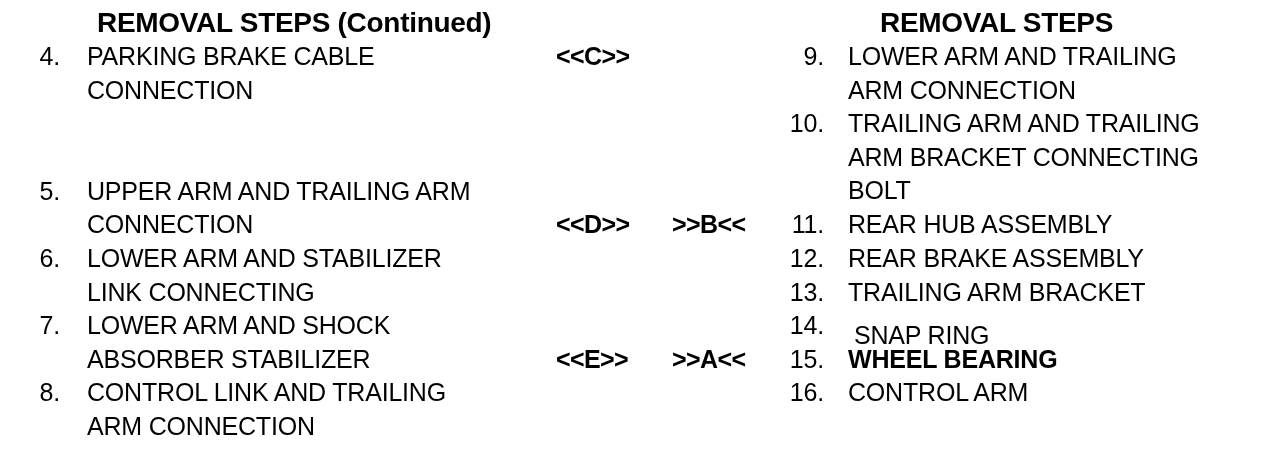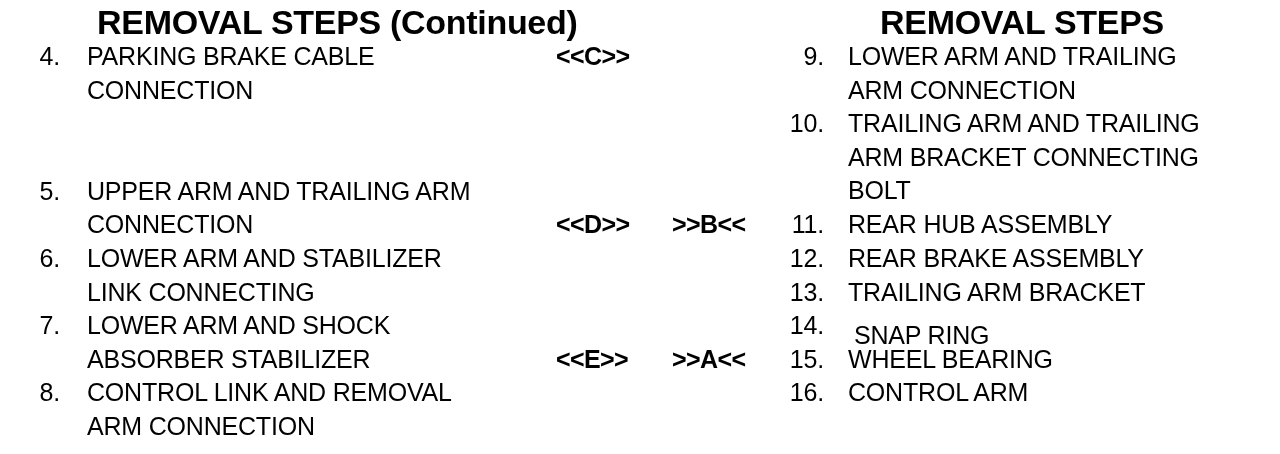--- a/index.html
+++ b/index.html
@@ -23,21 +23,21 @@
   .cell {
     position: absolute;
     font-size: 25px;
     line-height: 25px;
     letter-spacing: -0.2px;
     white-space: nowrap;
     color: #000000;
   }
   .hdr {
     font-weight: bold;
-    font-size: 34px;
+    font-size: 28px;
     letter-spacing: -0.3px;
   }
   .num {
     text-align: right;
     font-weight: normal;
   }
   .txt {
     text-align: left;
     font-weight: normal;
   }
@@ -76,21 +76,21 @@
 
   <div class="cell num col-left-num" style="top:246px;">6.</div>
   <div class="cell txt col-left-txt" style="top:246px;">LOWER ARM AND STABILIZER</div>
   <div class="cell txt col-left-txt" style="top:280px;">LINK CONNECTING</div>
 
   <div class="cell num col-left-num" style="top:313px;">7.</div>
   <div class="cell txt col-left-txt" style="top:313px;">LOWER ARM AND SHOCK</div>
   <div class="cell txt col-left-txt" style="top:347px;">ABSORBER STABILIZER</div>
 
   <div class="cell num col-left-num" style="top:380px;">8.</div>
-  <div class="cell txt col-left-txt" style="top:380px;">CONTROL LINK AND REMOVAL</div>
+  <div class="cell txt col-left-txt" style="top:380px;">CONTROL LINK AND TRAILING</div>
   <div class="cell txt col-left-txt" style="top:414px;">ARM CONNECTION</div>
 
   <div class="cell marker marker-c1" style="top:44px;">&lt;&lt;C&gt;&gt;</div>
   <div class="cell marker marker-c1" style="top:212px;">&lt;&lt;D&gt;&gt;</div>
   <div class="cell marker marker-c1" style="top:347px;">&lt;&lt;E&gt;&gt;</div>
   <div class="cell marker marker-c2" style="top:212px;">&gt;&gt;B&lt;&lt;</div>
   <div class="cell marker marker-c2" style="top:347px;">&gt;&gt;A&lt;&lt;</div>
 
   <div class="cell hdr col-right-hdr" style="top:10px;margin-left:32px;">REMOVAL STEPS</div>
 
@@ -109,18 +109,18 @@
   <div class="cell num col-right-num" style="top:246px;">12.</div>
   <div class="cell txt col-right-txt" style="top:246px;">REAR BRAKE ASSEMBLY</div>
 
   <div class="cell num col-right-num" style="top:280px;">13.</div>
   <div class="cell txt col-right-txt" style="top:280px;">TRAILING ARM BRACKET</div>
 
   <div class="cell num col-right-num" style="top:313px;">14.</div>
   <div class="cell txt col-right-txt" style="top:323px;margin-left:6px;">SNAP RING</div>
 
   <div class="cell num col-right-num" style="top:347px;">15.</div>
-  <div class="cell txt col-right-txt" style="top:347px;">WHEEL BEARING</div>
+  <div class="cell txt col-right-txt" style="top:347px;font-weight:bold;">WHEEL BEARING</div>
 
   <div class="cell num col-right-num" style="top:380px;">16.</div>
   <div class="cell txt col-right-txt" style="top:380px;">CONTROL ARM</div>
 
 </div>
 
 </body></html>

